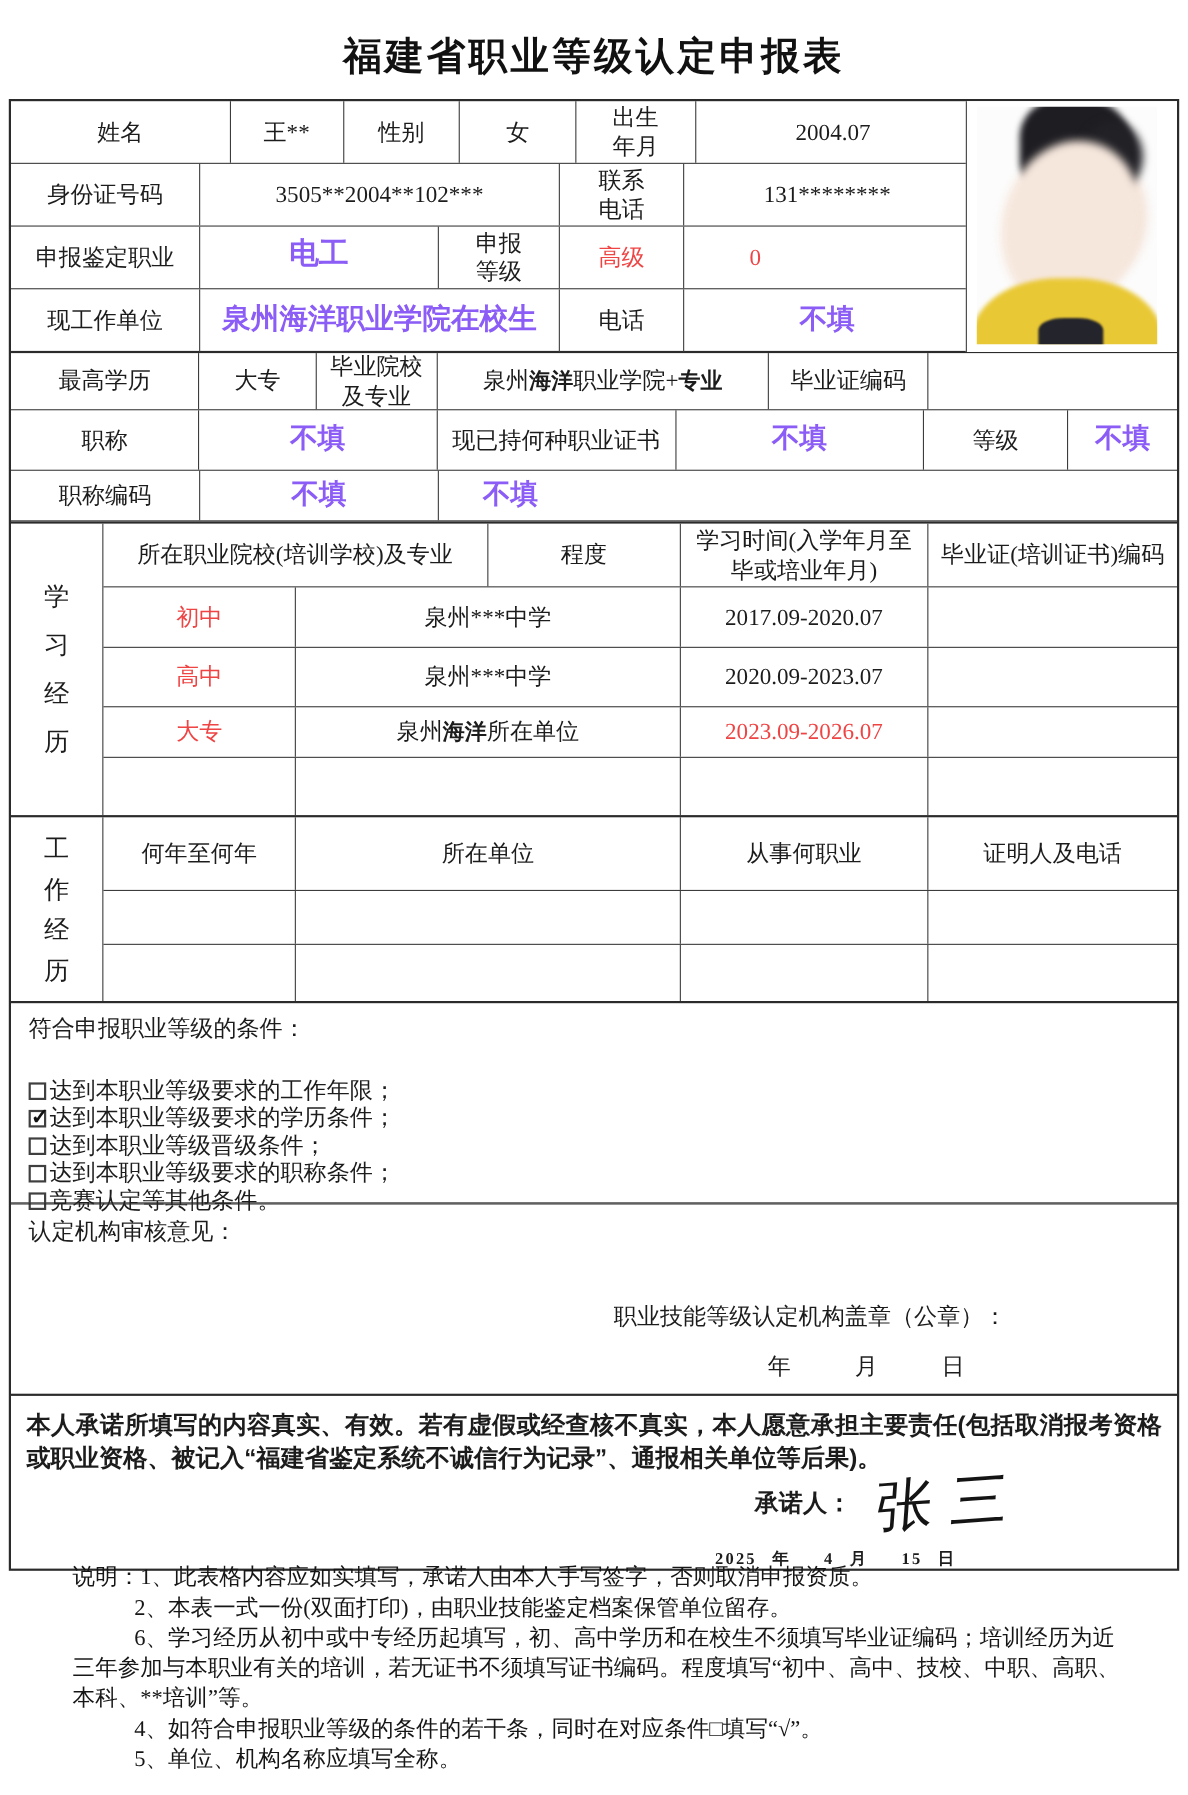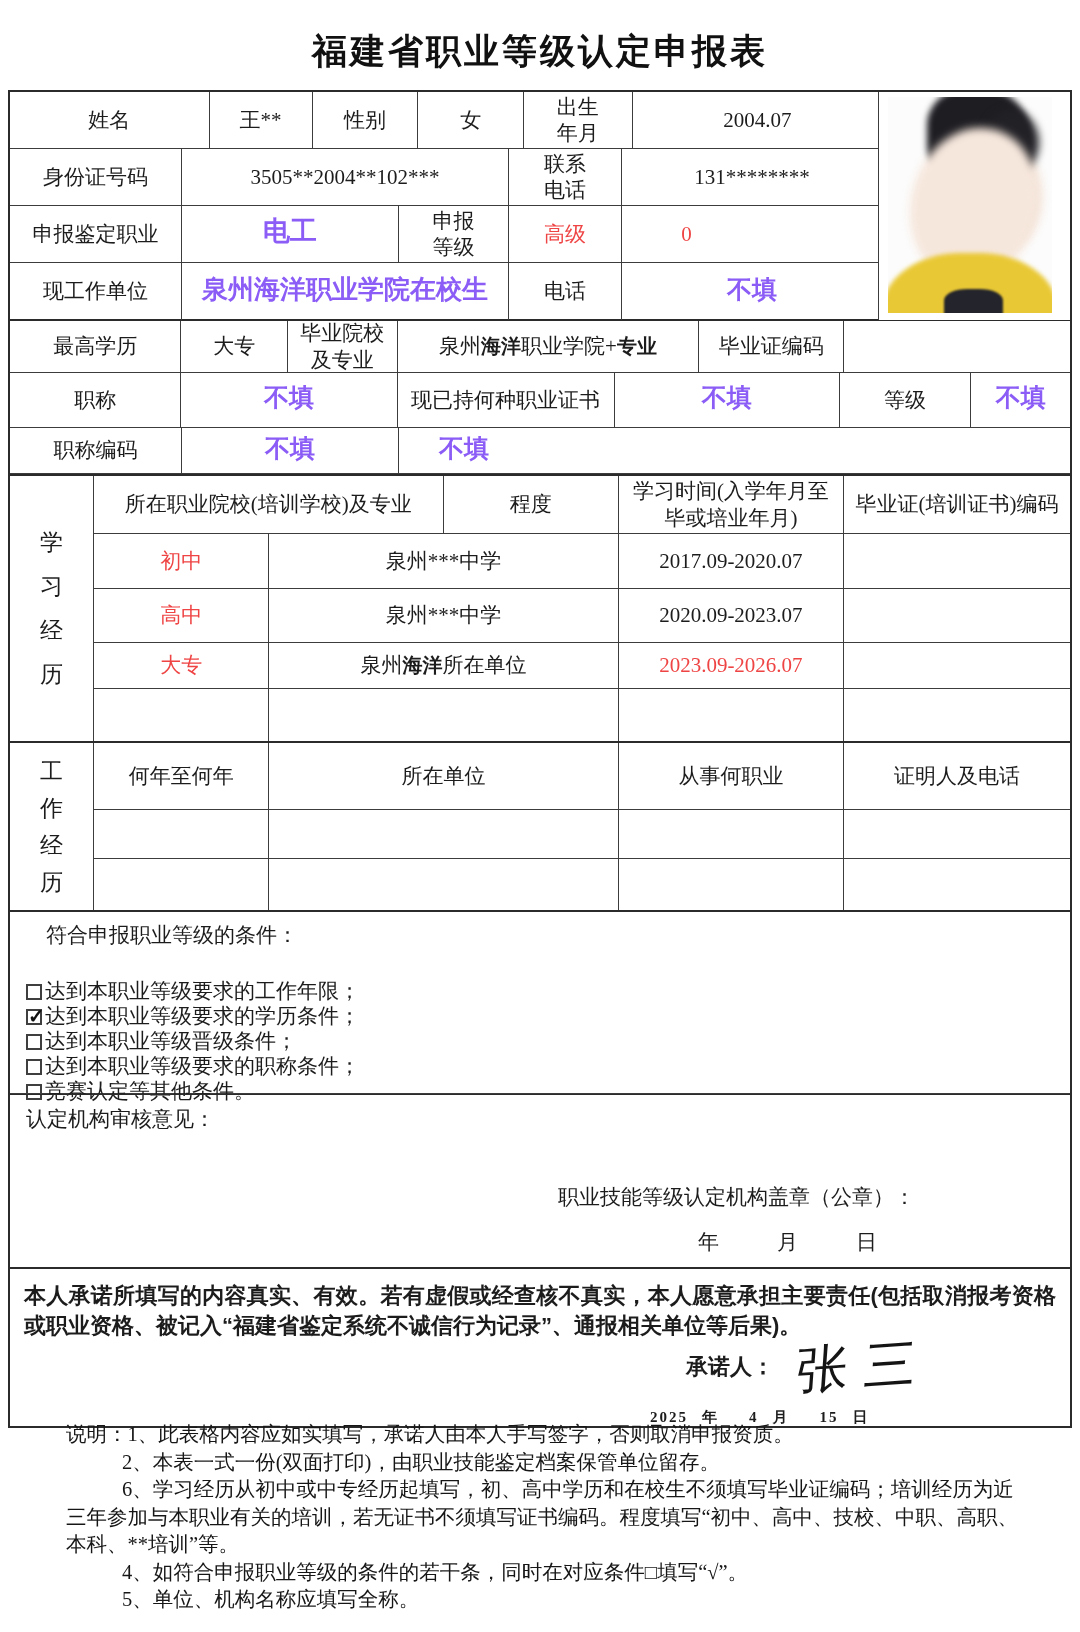--- a/index.html
+++ b/index.html
@@ -52,21 +52,21 @@
     display:flex; align-items:center; justify-content:center;
     border-right:1px solid #3c3c3c; font-size:23px; text-align:center;
   }
   .vlabel span { display:inline-block; width:1.2em; line-height:44px; }
   .work .vlabel span { line-height:37px; }
   .vsec .row { margin-left:84px; }
   .sh { height:58px; } .sr1 { height:55px; } .sr2 { height:54px; } .sr3 { height:46px; } .sr4 { height:52px; border-bottom:none; }
   .wh { height:67px; } .wr1 { height:49px; } .wr2 { height:51px; border-bottom:none; }
   
   .conditions { height:184px; padding:9px 0 0 16px; font-size:21px; }
-  .cond-title { margin-bottom:30px;margin-left:20px; }
+  .cond-title { margin-bottom:30px; }
   .cond-item { display:flex; align-items:center; height:25px; line-height:25px; }
   .cbx {
     display:inline-block; width:16px; height:16px; border:2px solid #3f3f3f;
     margin-right:3px; position:relative; flex:0 0 auto;
   }
   .cbx.checked::after {
     content:"✓"; position:absolute; left:0px; top:-7px; font-size:20px; font-weight:bold; color:#111;
   }
   
   .review { height:173px; padding:10px 0 0 16px; font-size:21px; position:relative; }

